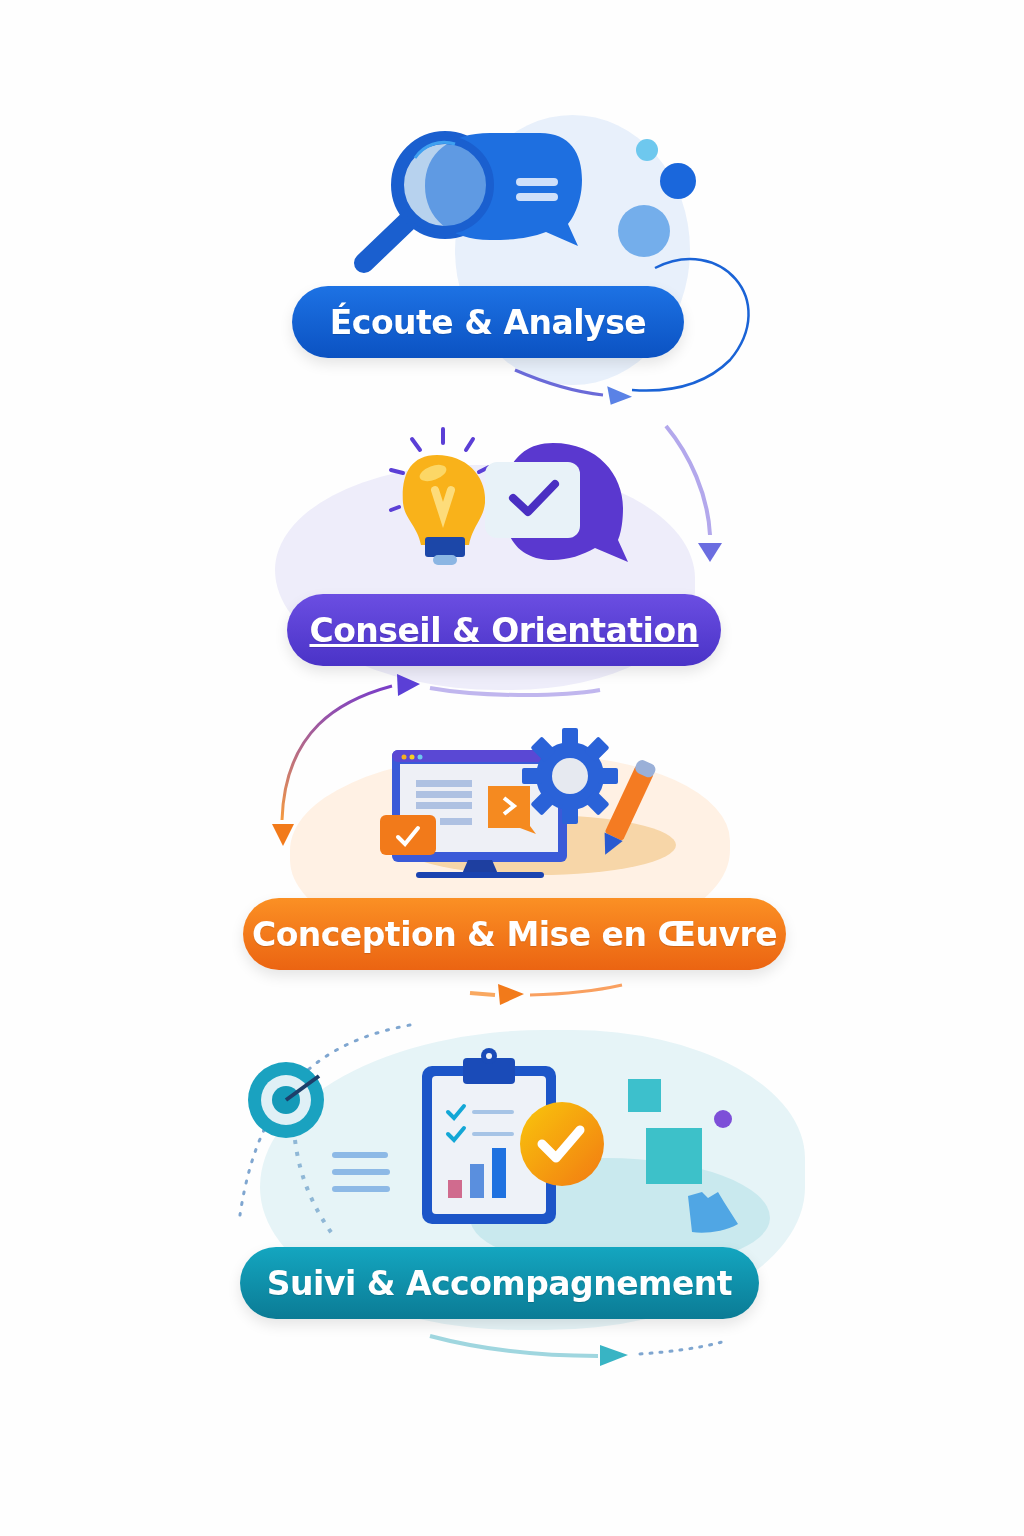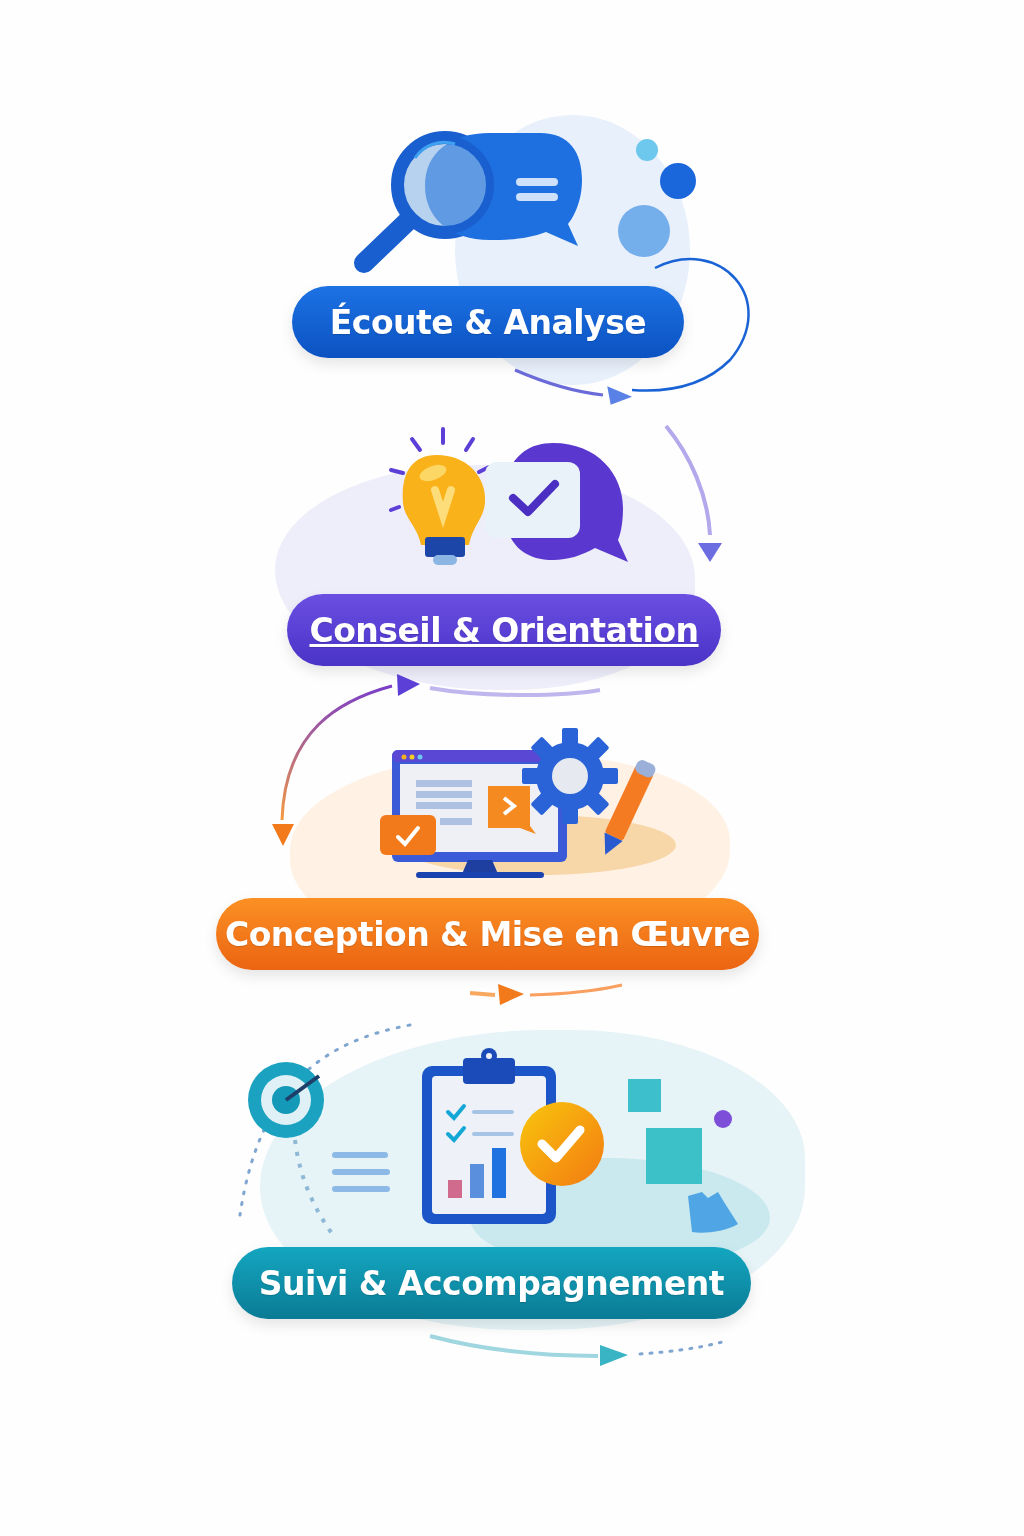--- a/index.html
+++ b/index.html
@@ -126,21 +126,21 @@
   <circle cx="50" cy="50" r="18" fill="#e6e9f0"></circle>
 </svg>
 <svg style="left:590px;top:755px" width="70" height="110">
   <g transform="rotate(25 35 55)">
     <rect x="26" y="10" width="20" height="74" rx="3" fill="#f47b22"></rect>
     <rect x="26" y="2" width="20" height="14" rx="6" fill="#9ab0d8"></rect>
     <polygon points="26,84 46,84 36,104" fill="#2a5ad0"></polygon>
   </g>
 </svg>
 
-<div class="pill" style="left:216px;top:898px;width:543px;background:linear-gradient(180deg,#fb9024,#eb6412);">
+<div class="pill" style="left:243px;top:898px;width:543px;background:linear-gradient(180deg,#fb9024,#eb6412);">
   <span>Conception &amp; Mise en Œuvre</span>
 </div>
 
 <svg style="left:0;top:0" width="1024" height="1100">
   <path d="M470 993 L495 995" stroke="#f9a860" stroke-width="4" fill="none"></path>
   <polygon points="498,984 524,994 500,1005" fill="#f27a1a"></polygon>
   <path d="M530 995 C570 994 600 990 622 985" stroke="#f9a060" stroke-width="3" fill="none"></path>
   <path d="M410 1025 C330 1040 260 1080 240 1215" stroke="#7fa6d0" stroke-width="3" stroke-dasharray="2 9" stroke-linecap="round" fill="none"></path>
 </svg>
 
@@ -183,21 +183,21 @@
   <circle cx="46" cy="44" r="42" fill="url(#gb)"></circle>
   <polyline points="26,44 40,58 64,30" stroke="#fff" stroke-width="9" fill="none" stroke-linecap="round" stroke-linejoin="round"></polyline>
 </svg>
 <div class="abs" style="left:628px;top:1079px;width:33px;height:33px;background:#3dc0cc;"></div>
 <div class="abs" style="left:646px;top:1128px;width:56px;height:56px;background:#3dc1c9;"></div>
 <div class="blob" style="left:714px;top:1110px;width:18px;height:18px;background:#7d4fd8;"></div>
 <svg style="left:684px;top:1188px" width="58" height="48">
   <path d="M4 8 L18 4 L24 10 L34 4 L40 14 L54 36 C40 44 20 46 8 44 Z" fill="#50a6e4"></path>
 </svg>
 
-<div class="pill" style="left:232px;top:1247px;width:519px;background:linear-gradient(180deg,#14a6c0,#0b7b95);">
+<div class="pill" style="left:240px;top:1247px;width:519px;background:linear-gradient(180deg,#14a6c0,#0b7b95);">
   <span>Suivi &amp; Accompagnement</span>
 </div>
 
 <svg style="left:0;top:0" width="1024" height="1400">
   <path d="M430 1336 C490 1352 550 1356 598 1356" stroke="#9fd6df" stroke-width="4" fill="none"></path>
   <polygon points="600,1345 628,1355 600,1366" fill="#38b4c4"></polygon>
   <path d="M640 1354 C670 1352 700 1348 722 1342" stroke="#7fa6d0" stroke-width="3" stroke-dasharray="2 8" stroke-linecap="round" fill="none"></path>
 </svg>
 
 </body></html>

